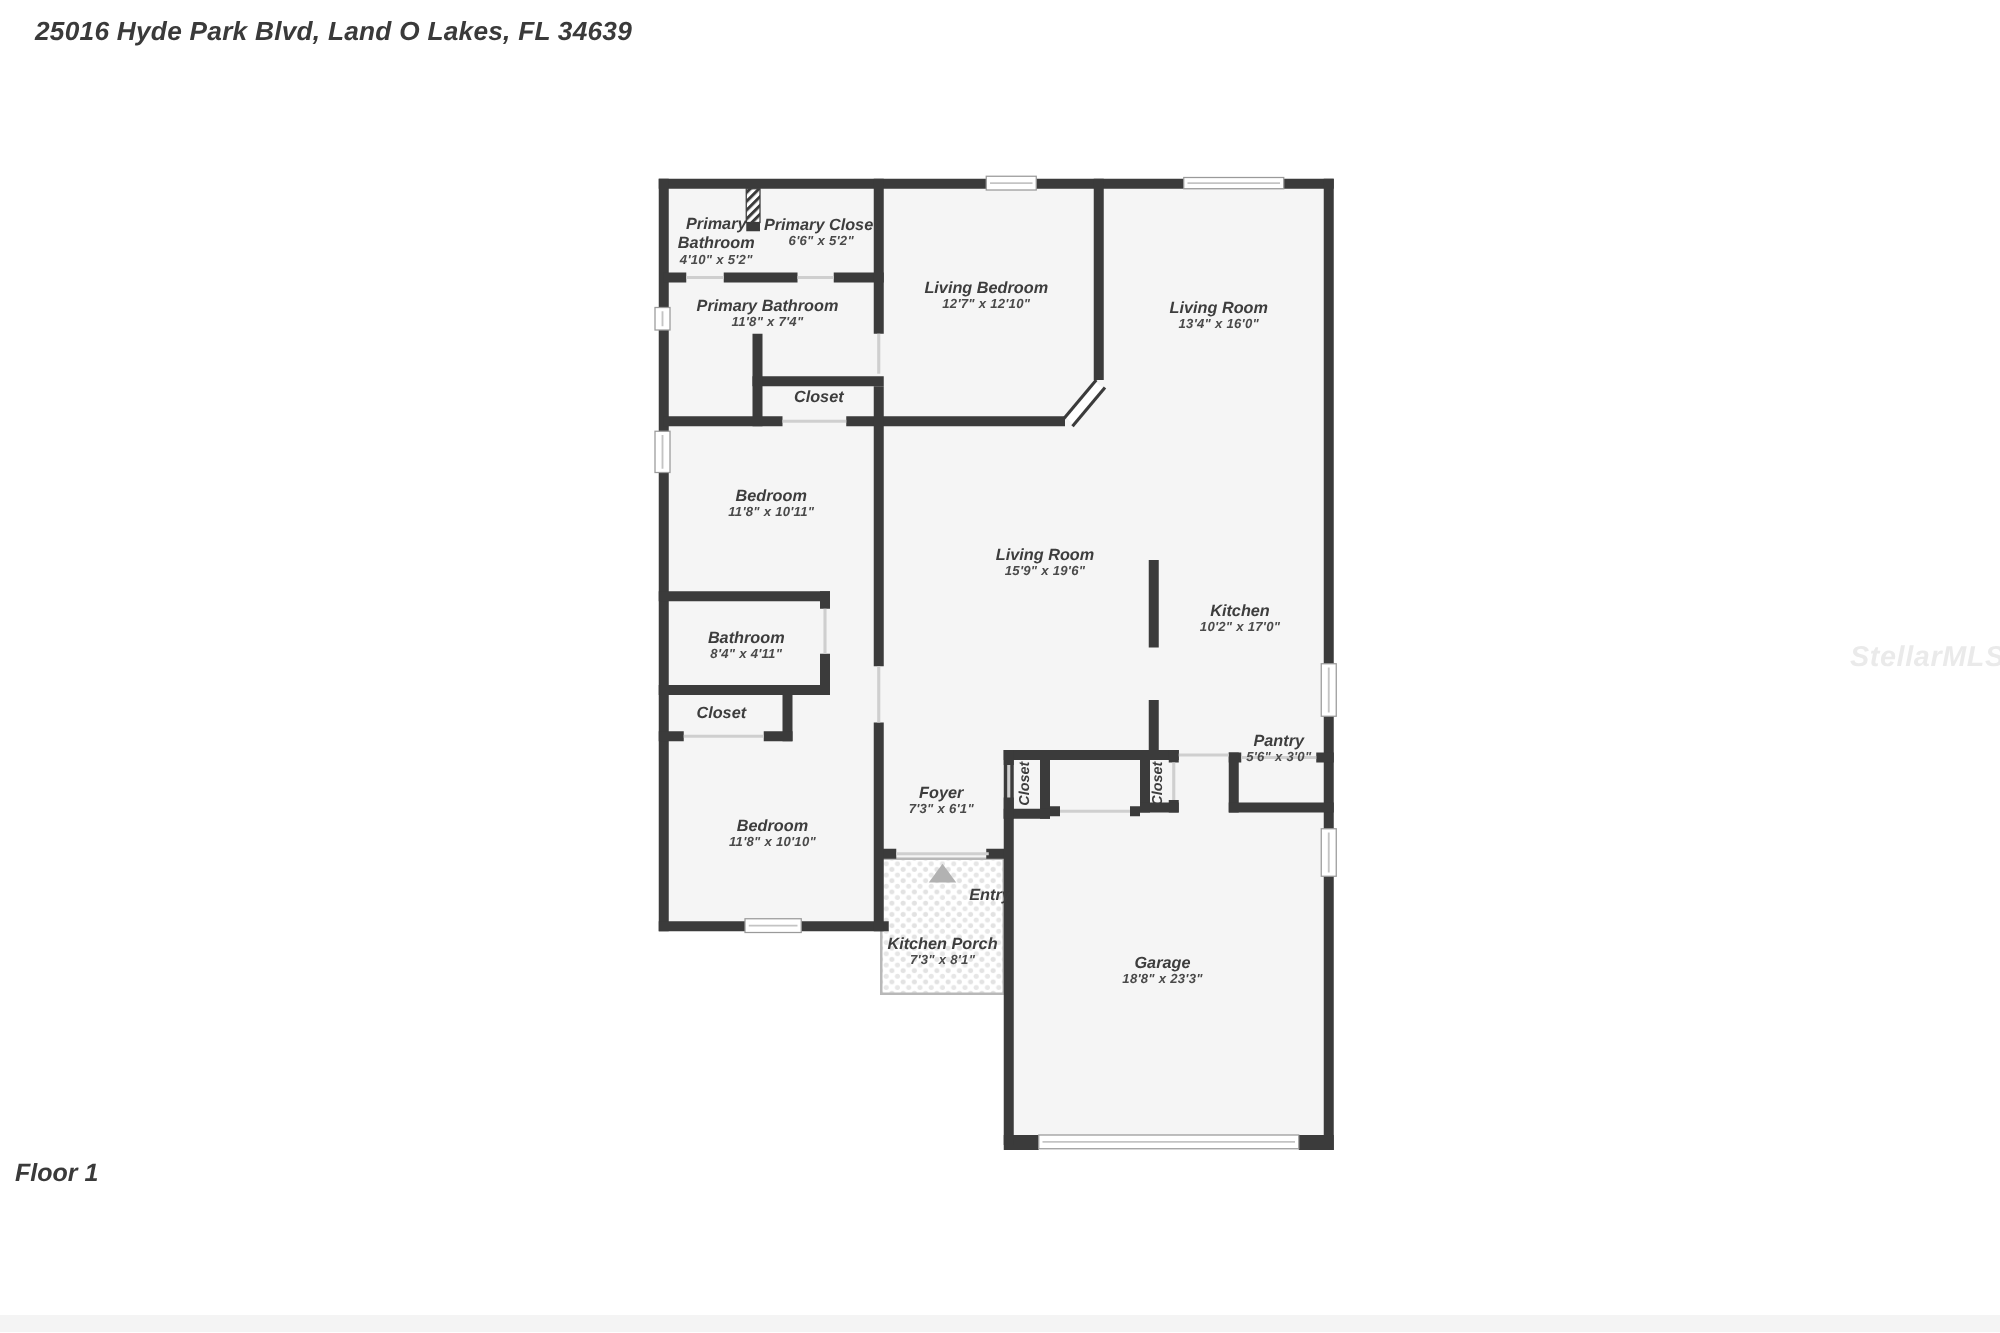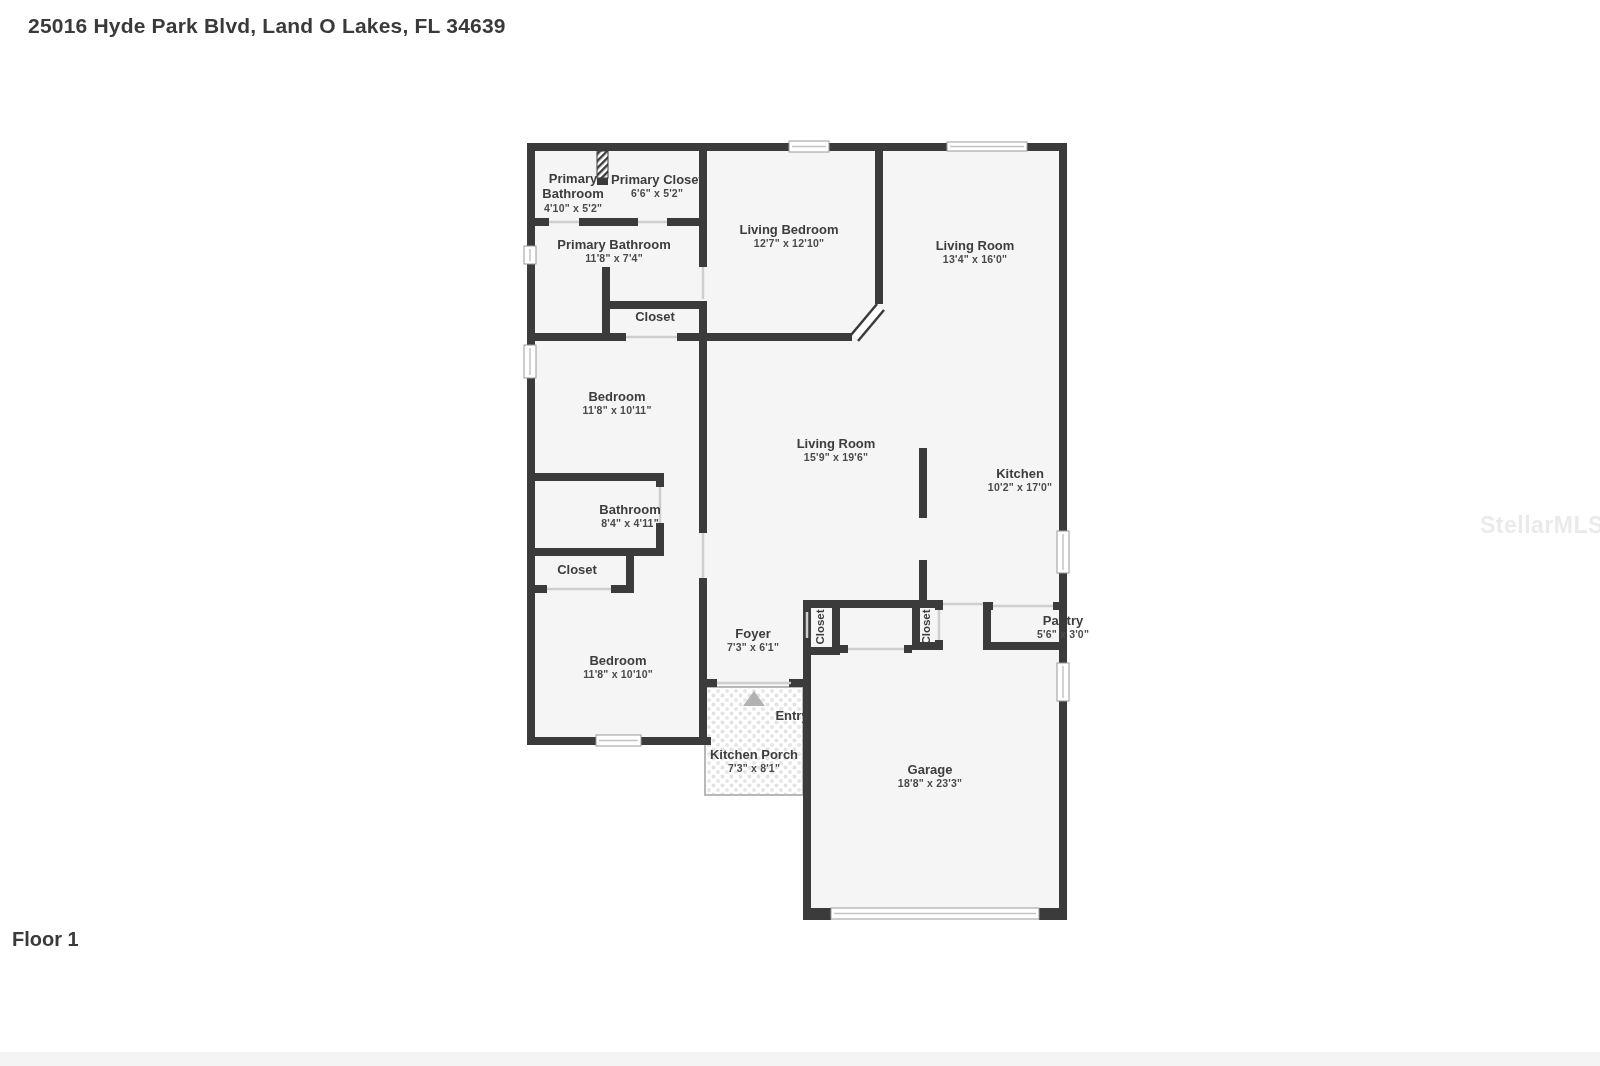--- a/index.html
+++ b/index.html
@@ -1,17 +1,17 @@
 <!DOCTYPE html>
 <html><head>
 <meta charset="utf-8">
 <style>
   html,body{margin:0;padding:0;background:#ffffff;}
   .canvas{position:relative;width:1600px;height:1066px;background:#ffffff;overflow:hidden;
-          font-family:"Liberation Sans", sans-serif;}
+          font-family:"Liberation Sans", sans-serif;font-style:italic;}
   .page-title{position:absolute;left:28px;top:14px;font-size:21px;font-weight:bold;color:#3a3a3a;letter-spacing:.2px;}
   .floor-label{position:absolute;left:12px;top:928px;font-size:20px;font-weight:bold;color:#3a3a3a;}
   .disclaimer{position:absolute;left:0;right:0;top:1016px;text-align:center;font-size:11px;font-weight:bold;color:#3c3c3c;}
   .watermark{position:absolute;left:1480px;top:512px;font-size:23px;font-weight:bold;color:rgba(160,160,160,0.22);letter-spacing:.5px;}
   .bottom-strip{position:absolute;left:0;right:0;top:1052px;height:14px;background:#f4f4f4;}
   svg#plan-svg{position:absolute;left:0;top:0;}
   .room-label{position:absolute;transform:translate(-50%,-50%);text-align:center;color:#3d3d3d;white-space:nowrap;line-height:1.18;}
   .room-label.rot{transform:translate(-50%,-50%) rotate(-90deg);}
   .room-label.narrow{white-space:normal;width:78px;}
   .room-name{display:block;font-size:13px;font-weight:bold;}
@@ -165,46 +165,46 @@
         <span class="room-name">Closet</span>
       </div>
       <div class="room-label" style="left: 617px; top: 403px;">
         <span class="room-name">Bedroom</span>
         <span class="room-dims">11'8" x 10'11"</span>
       </div>
       <div class="room-label" style="left: 836px; top: 450px;">
         <span class="room-name">Living Room</span>
         <span class="room-dims">15'9" x 19'6"</span>
       </div>
-      <div class="room-label" style="left: 992px; top: 480px; margin-left: 28px;">
+      <div class="room-label" style="left: 992px; top: 495px;">
         <span class="room-name">Kitchen</span>
         <span class="room-dims">10'2" x 17'0"</span>
       </div>
-      <div class="room-label" style="left: 630px; top: 516px;">
+      <div class="room-label" style="left: 597px; top: 516px;">
         <span class="room-name">Bathroom</span>
         <span class="room-dims">8'4" x 4'11"</span>
       </div>
       <div class="room-label" style="left: 577px; top: 570px;">
         <span class="room-name">Closet</span>
       </div>
       <div class="room-label" style="left: 618px; top: 667px;">
         <span class="room-name">Bedroom</span>
         <span class="room-dims">11'8" x 10'10"</span>
       </div>
       <div class="room-label" style="left: 753px; top: 640px;">
         <span class="room-name">Foyer</span>
         <span class="room-dims">7'3" x 6'1"</span>
       </div>
       <div class="room-label rot small" style="left: 821px; top: 627px;">
         <span class="room-name">Closet</span>
       </div>
       <div class="room-label rot small" style="left: 927px; top: 627px;">
         <span class="room-name">Closet</span>
       </div>
-      <div class="room-label" style="left: 1023px; top: 627px; margin-left: 40px;">
+      <div class="room-label" style="left: 1023px; top: 599px;">
         <span class="room-name">Pantry</span>
         <span class="room-dims">5'6" x 3'0"</span>
       </div>
       <div class="room-label" style="left: 792px; top: 716px;">
         <span class="room-name">Entry</span>
       </div>
       <div class="room-label" style="left: 754px; top: 761px;">
         <span class="room-name">Kitchen Porch</span>
         <span class="room-dims">7'3" x 8'1"</span>
       </div>

